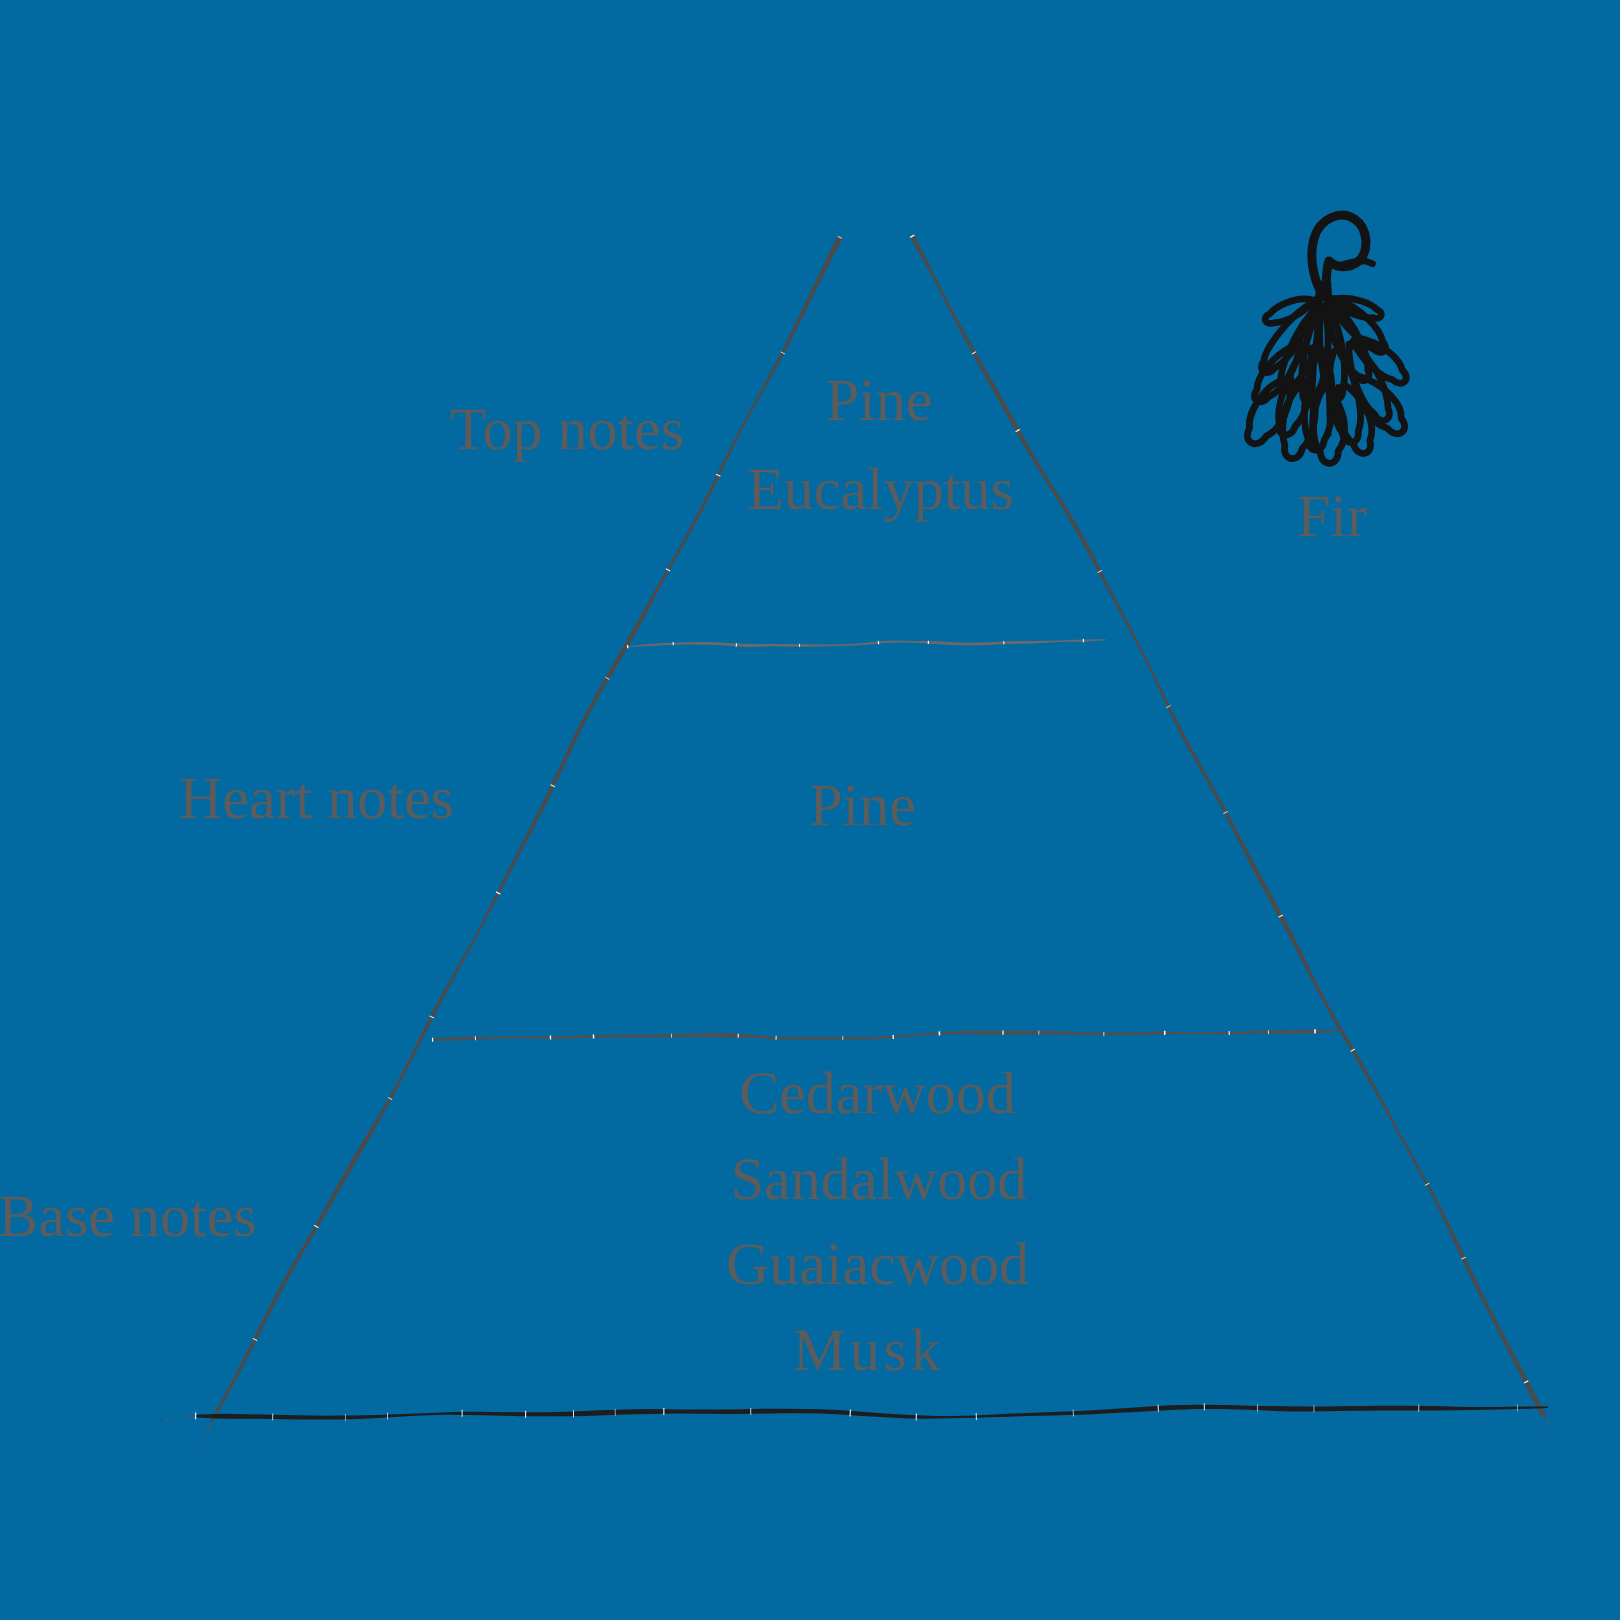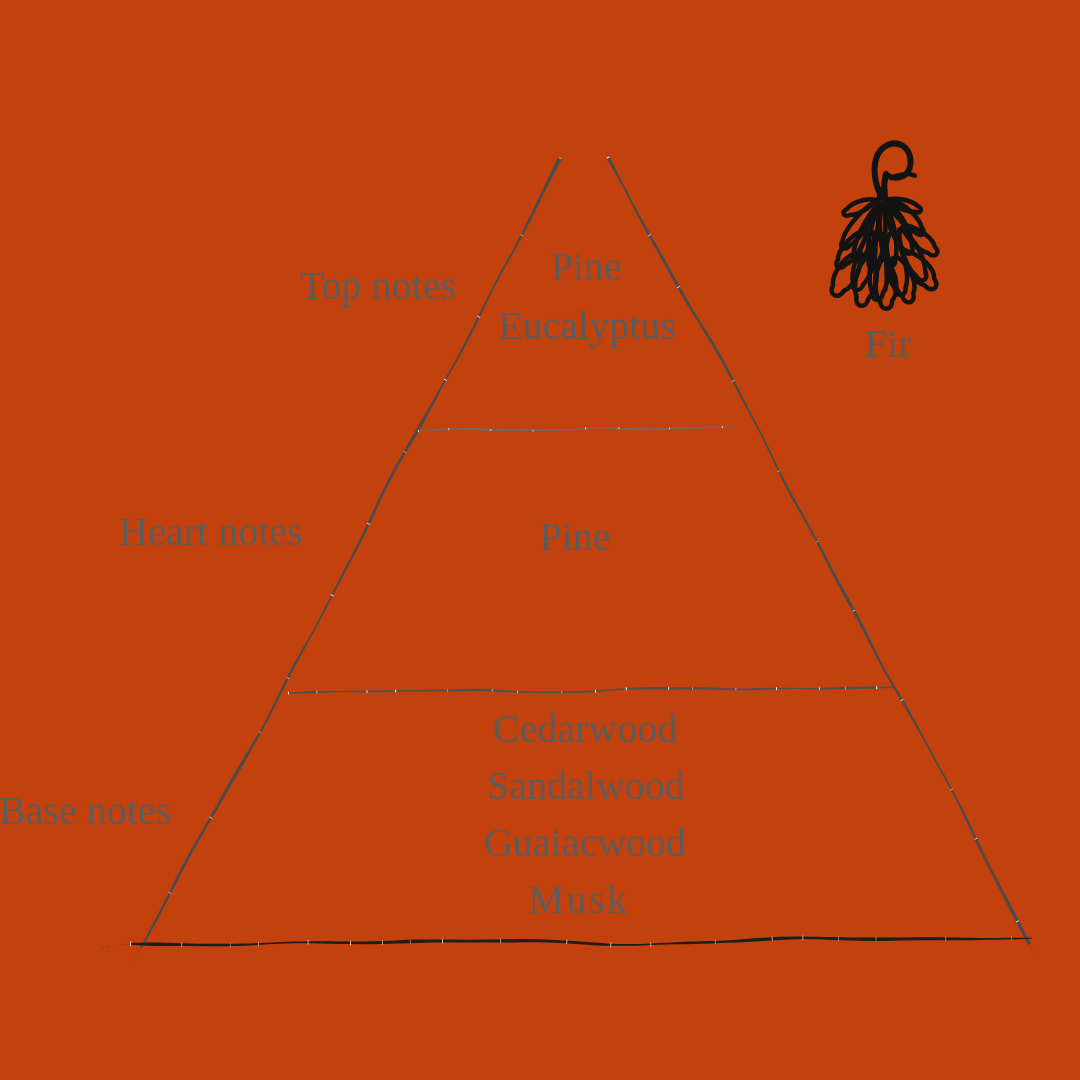--- a/index.html
+++ b/index.html
@@ -1,20 +1,20 @@
 <!DOCTYPE html>
 <html><head>
 <meta charset="utf-8">
 <style>
   html, body { margin: 0; padding: 0; background: #ffffff; }
   .stage {
     position: relative;
     width: 1080px;
     height: 1080px;
-    background: #c2410c;
+    background: #0369a1;
     overflow: hidden;
     font-family: "Liberation Serif", serif;
   }
   .stage svg { position: absolute; inset: 0; display: block; }
 </style>
 </head>
 <body>
 
 <div class="stage">
   <svg width="1080" height="1080" viewBox="0 0 1080 1080" role="img">

